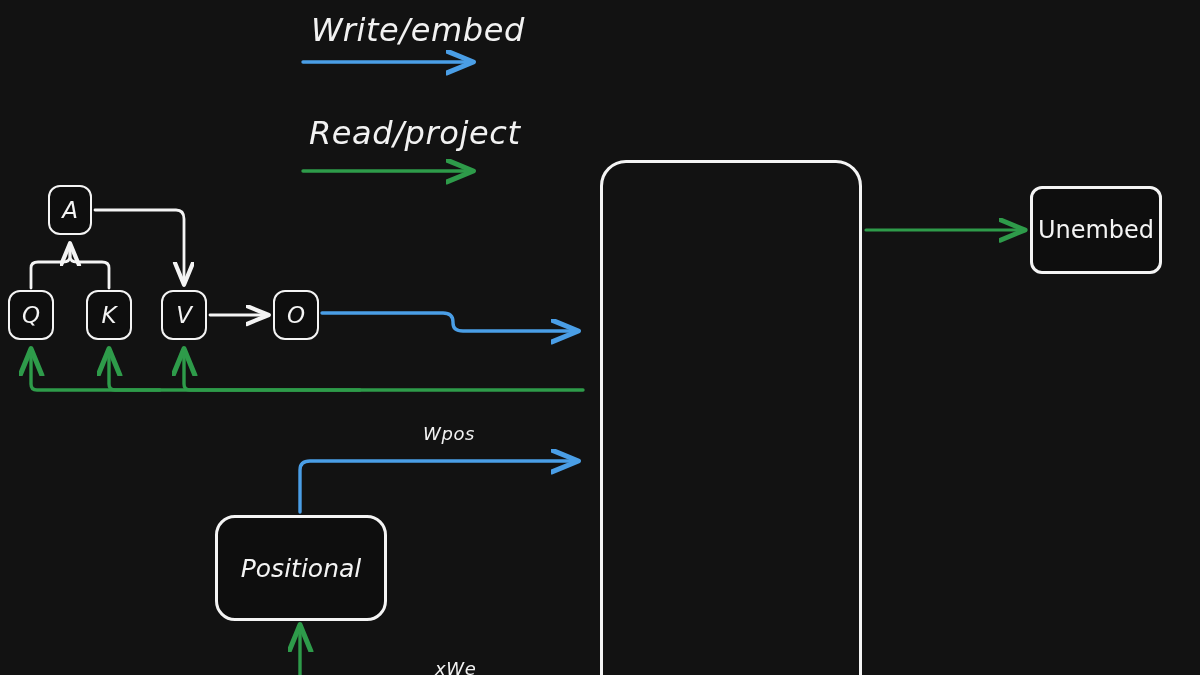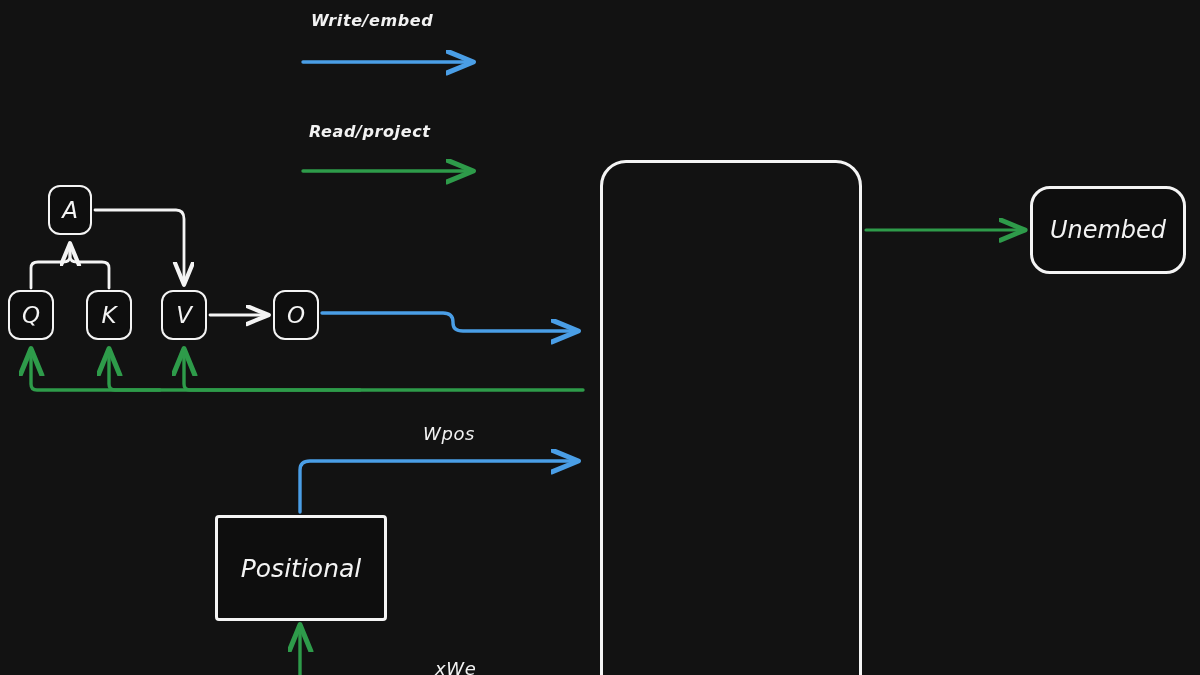--- a/index.html
+++ b/index.html
@@ -25,23 +25,23 @@
     pointer-events: none;
   }
   .txt {
     position: absolute;
     color: #f2f2f2;
     font-family: "DejaVu Sans", sans-serif;
     white-space: nowrap;
     letter-spacing: 0.6px;
   }
   .legend-label {
-    font-size: 16px;
+    font-size: 32px;
     font-style: italic;
-    font-weight: 700;
+    font-weight: 400;
   }
   .edge-label {
     font-size: 18px;
     font-style: italic;
     font-weight: 400;
   }
   .node {
     position: absolute;
     box-sizing: border-box;
     border: 2.6px solid #f4f4f4;
@@ -57,32 +57,31 @@
   .node-small {
     width: 46px;
     height: 50px;
     font-size: 23px;
     font-style: italic;
     border-radius: 12px;
   }
   .node-pe {
     width: 172px;
     height: 106px;
-    border-radius: 4px;
+    border-radius: 20px;
     font-size: 25px;
     font-style: italic;
     line-height: 1.32;
     border-width: 3px;
   }
   .node-unembed {
-    width: 156px;
+    width: 132px;
     height: 88px;
-    border-radius: 20px;
+    border-radius: 12px;
     font-size: 24px;
-    font-style: italic;
     border-width: 3px;
   }
   .stream-box {
     position: absolute;
     box-sizing: border-box;
     border: 3.2px solid #f4f4f4;
     border-radius: 26px;
     background: transparent;
   }
 </style>
@@ -125,21 +124,21 @@
 
       <path d="M300,512 L300,470 Q300,461 310,461 L575,461" stroke="#4a9ee6" stroke-width="3.4" marker-end="url(#arrow-blue)"></path>
 
       <path d="M300,675 L300,628" stroke="#2e9b4a" stroke-width="3.4" marker-end="url(#arrow-green)"></path>
 
       <path d="M866,230 L1022,230" stroke="#2e9b4a" stroke-width="3.2" marker-end="url(#arrow-green)"></path>
     </g>
   </svg>
 
   <div class="txt legend-label" style="left:311px; top:11px;">Write/embed</div>
-  <div class="txt legend-label" style="left:309px; top:122px;">Read/project</div>
+  <div class="txt legend-label" style="left:309px; top:114px;">Read/project</div>
 
   <div class="node node-small" style="left:48px; top:185px; width:44px; height:50px;">
     <span>A</span>
   </div>
 
   <div class="node node-small" style="left:8px; top:290px;">
     <span>Q</span>
   </div>
 
   <div class="node node-small" style="left:86px; top:290px;">

